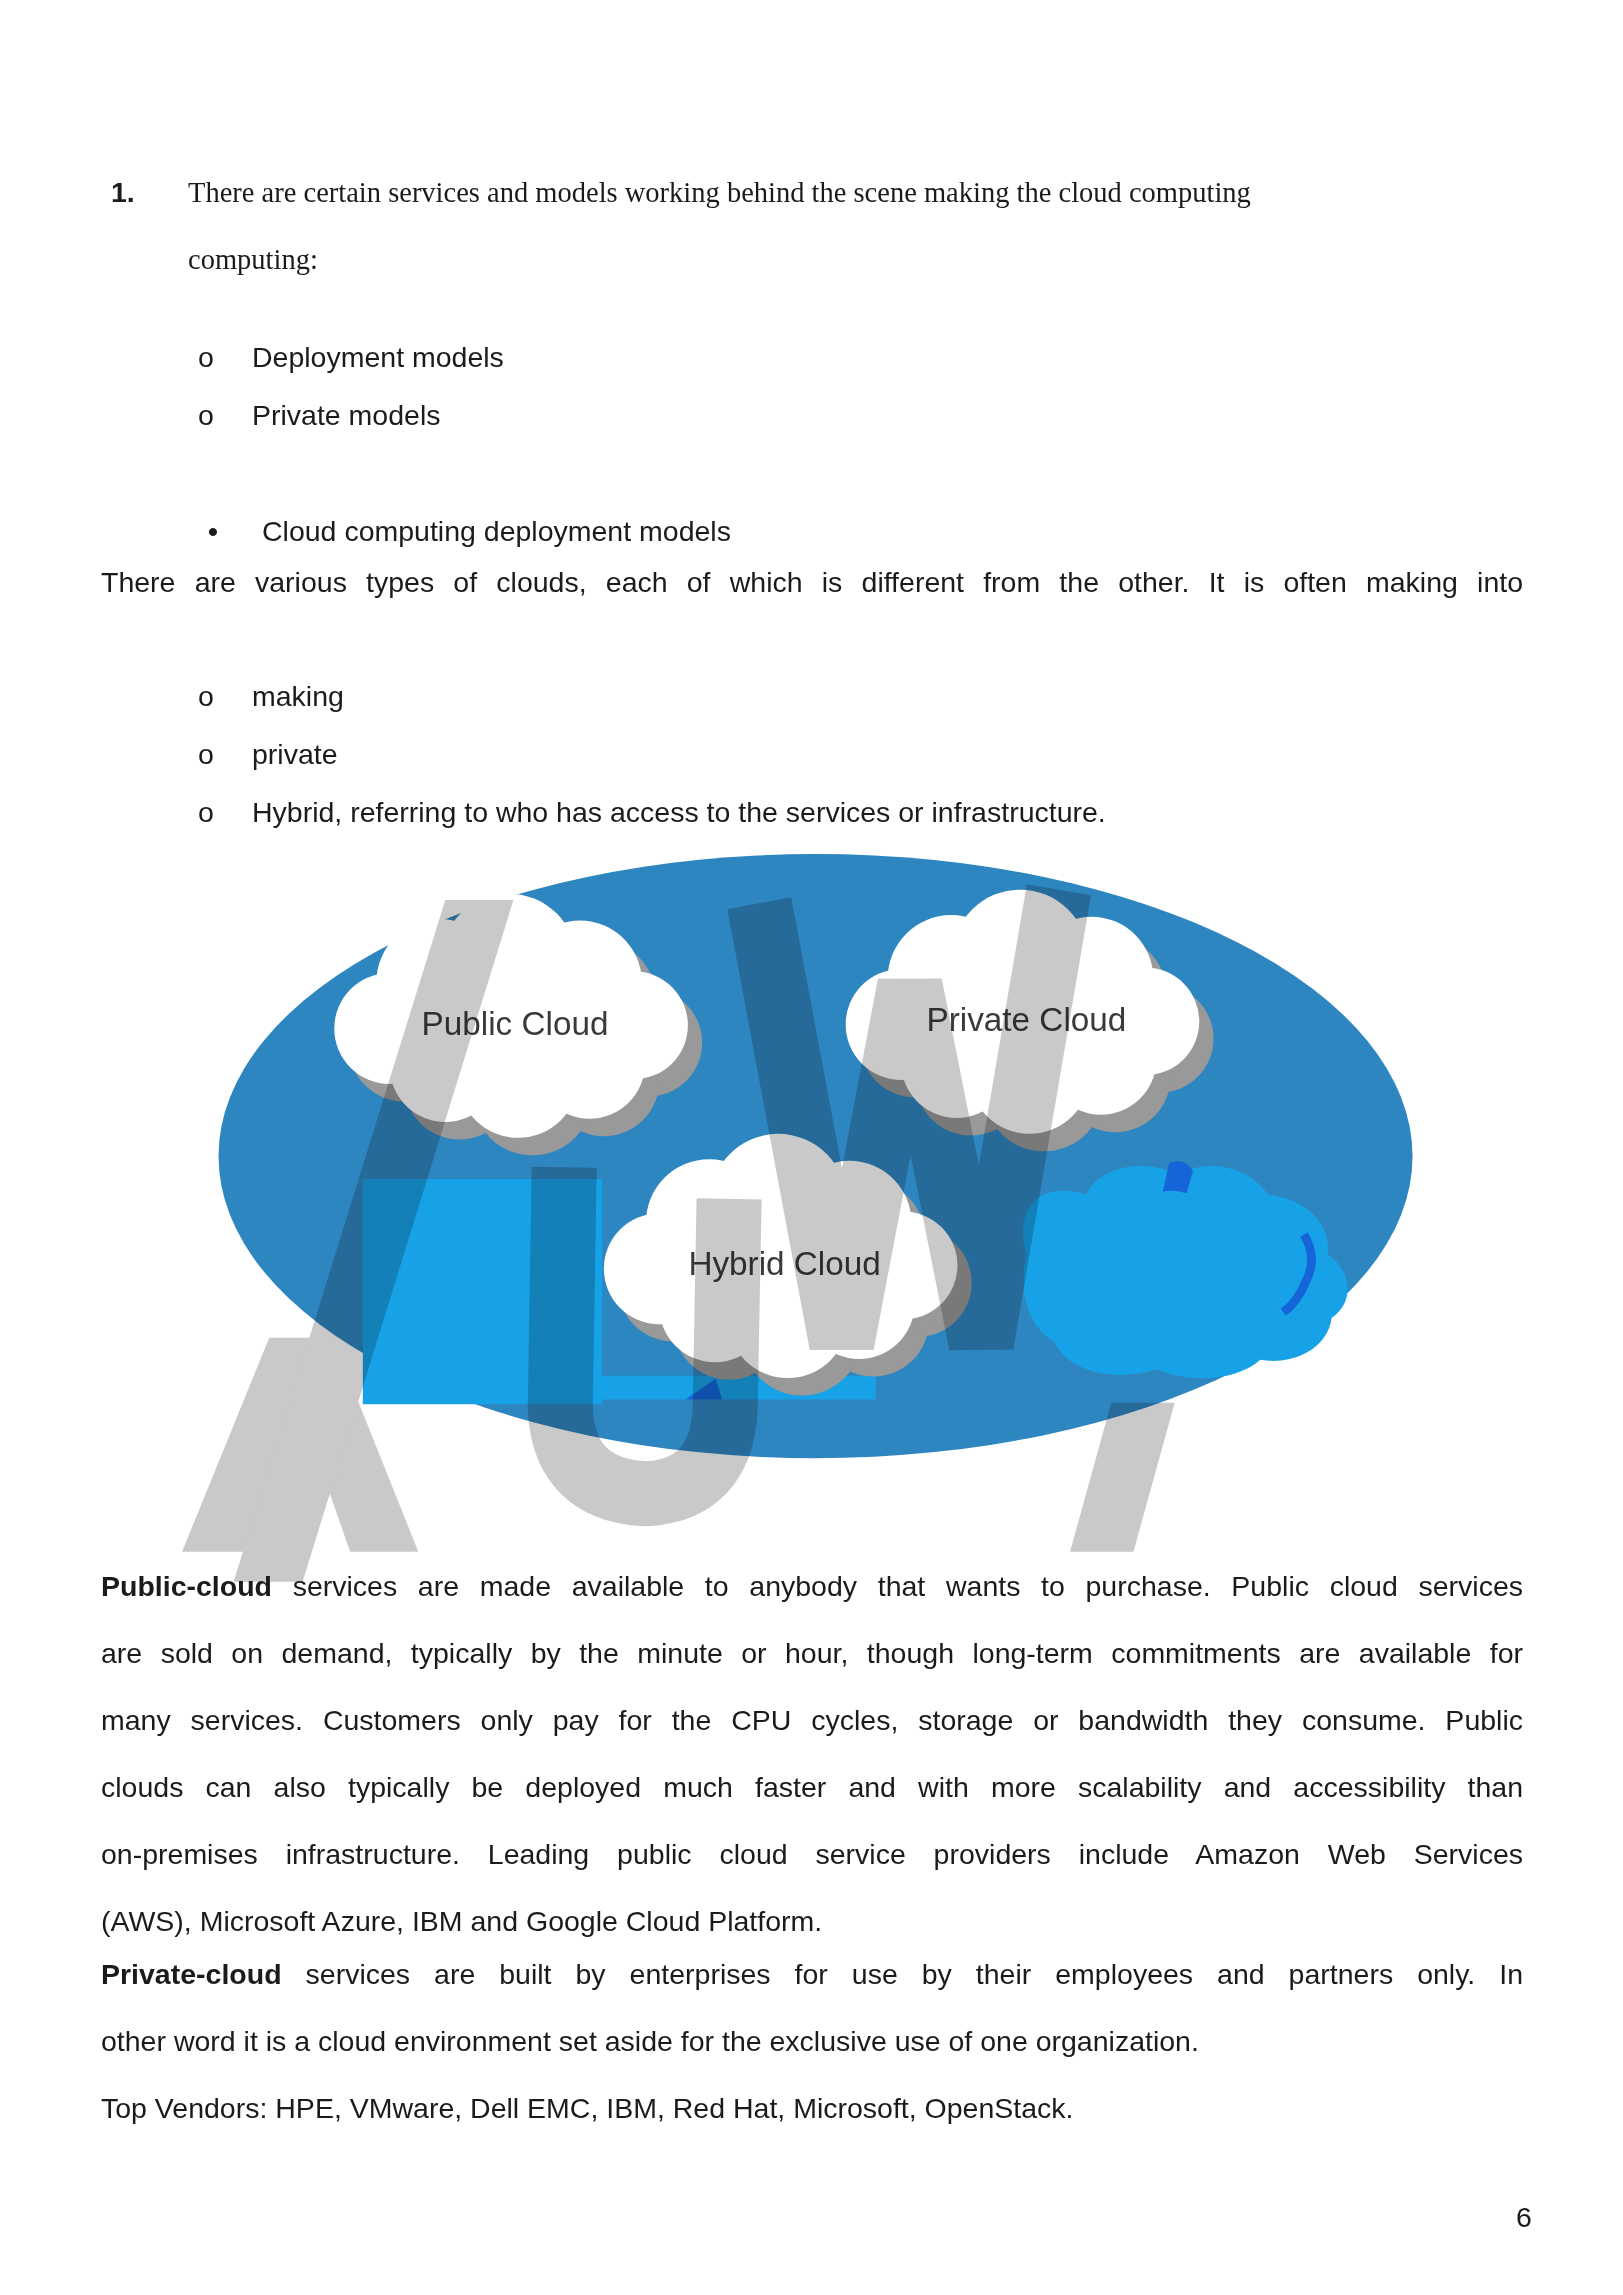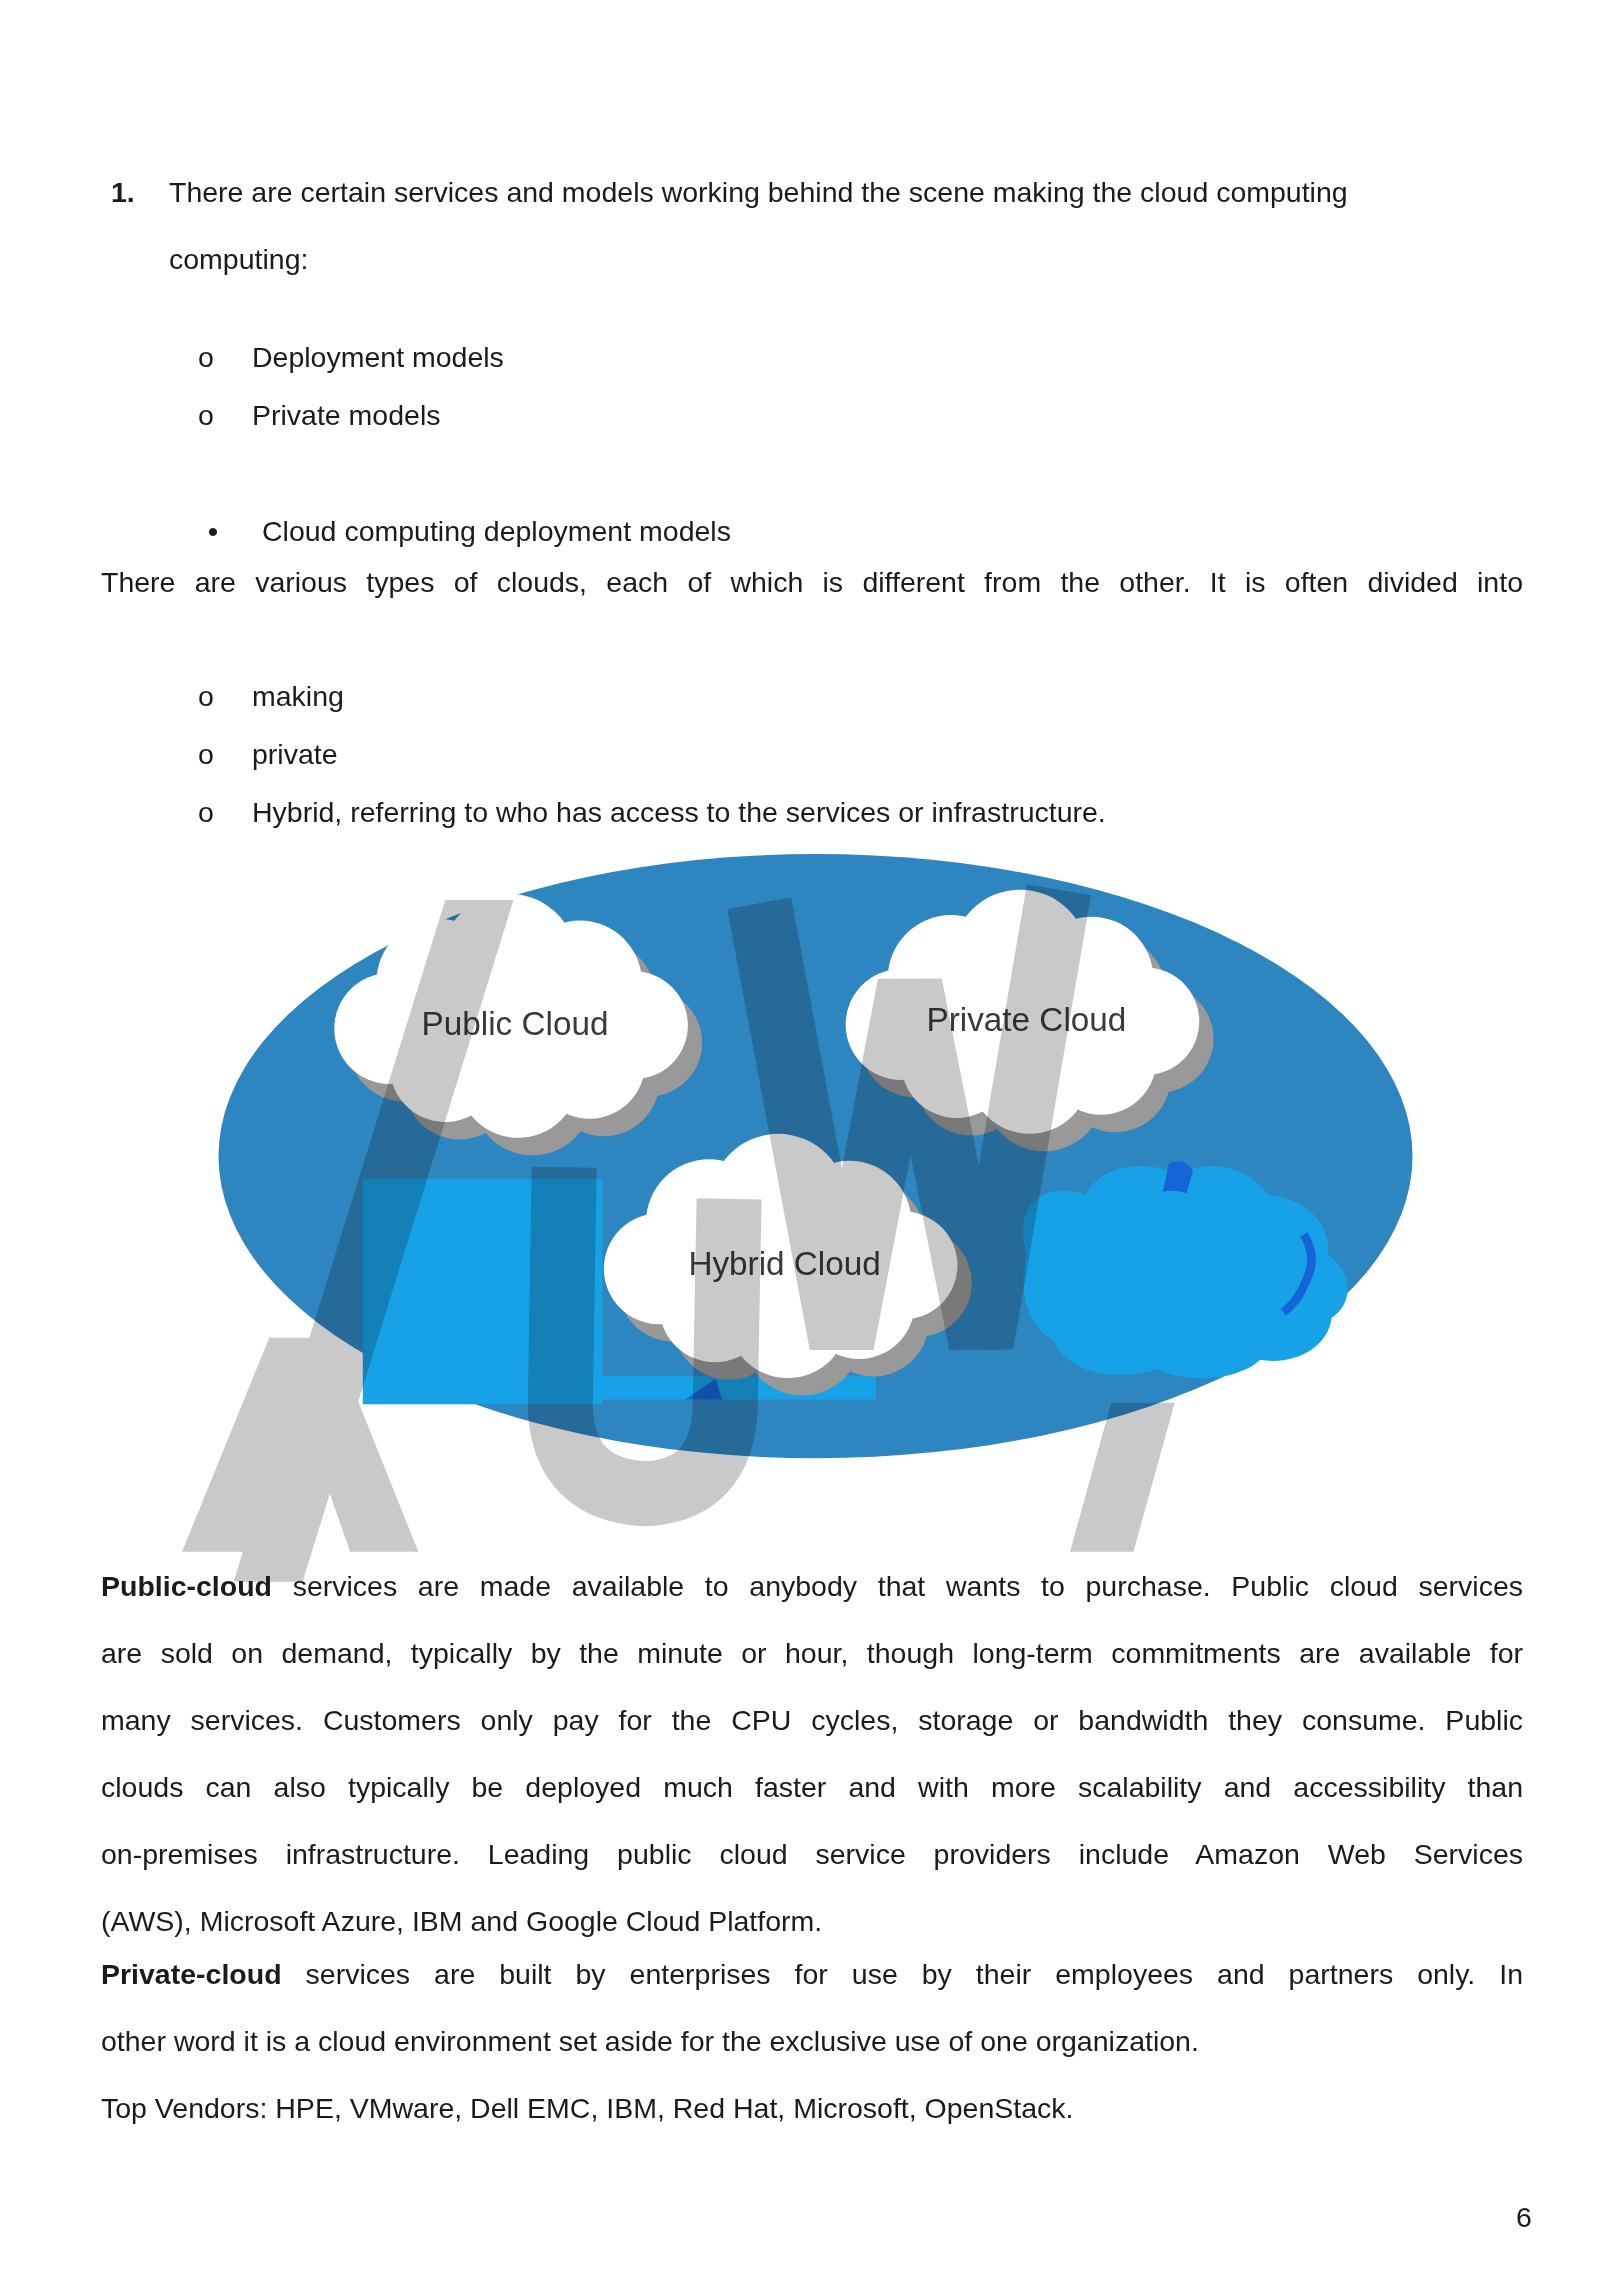--- a/index.html
+++ b/index.html
@@ -22,21 +22,21 @@
   svg text{font-family:"Liberation Sans","DejaVu Sans",sans-serif;}
   .pgnum{line-height:35px;}
 </style>
 </head>
 <body>
 
 <div class="page">
 
   <div class="abs" style="left:0;top:159px;width:1623px;">
     <span class="abs num" style="left:111px;line-height:67px;">1.</span>
-    <div class="abs" style="left:169px;width:1363px;">
+    <div class="abs" style="left:188px;width:1363px;font-family:Liberation Serif, serif;">
         <div class="line">There are certain services and models working behind the scene making the cloud computing</div>
         <div class="line">computing:</div>
       </div>
   </div>
 
   <div class="abs olist" style="left:0;top:328px;width:1623px;">
     <div class="row">
       <span class="marker">o</span>
       <span class="label">Deployment models</span>
     </div>
@@ -45,21 +45,21 @@
       <span class="label">Private models</span>
     </div>
   </div>
 
   <div class="abs heading-row" style="left:0;top:502px;width:1623px;height:58px;">
     <span class="bullet">•</span>
     <span class="htext">Cloud computing deployment models</span>
   </div>
 
   <div class="abs" style="left:101px;top:549px;width:1422px;">
-      <div class="line jline">There are various types of clouds, each of which is different from the other. It is often divided into</div>
+      <div class="line jline">There are various types of clouds, each of which is different from the other. It is often making into</div>
     </div>
 
   <div class="abs olist" style="left:0;top:667px;width:1623px;">
     <div class="row">
       <span class="marker">o</span>
       <span class="label">making</span>
     </div>
     <div class="row">
       <span class="marker">o</span>
       <span class="label">private</span>

